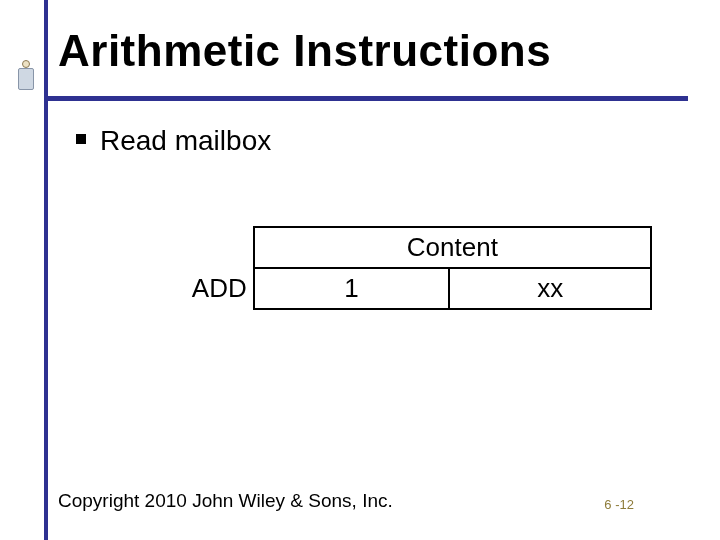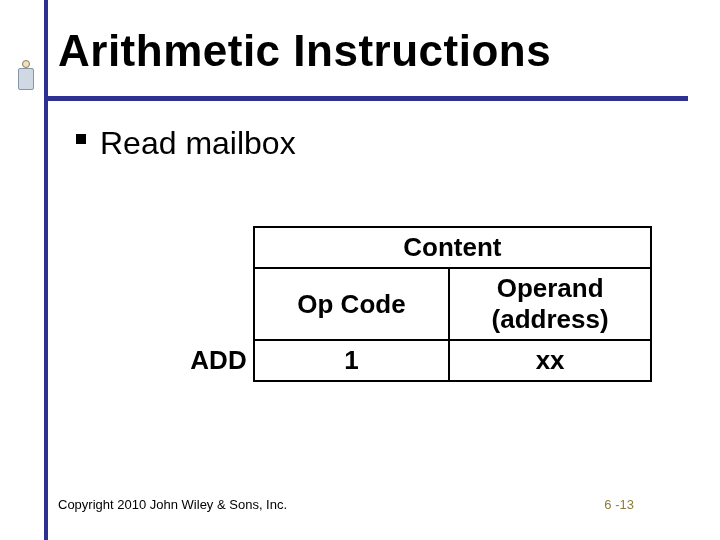--- a/index.html
+++ b/index.html
@@ -65,21 +65,21 @@
   }
   .bullets {
     position: absolute;
     left: 76px;
     top: 122px;
     width: 610px;
   }
   .bullet {
     display: flex;
     align-items: flex-start;
-    font-size: 32px;
+    font-size: 28px;
     color: #000;
     line-height: 1.35;
     margin-bottom: 2px;
   }
   .bullet .sq {
     width: 10px; height: 10px;
     background: #000;
     margin-top: 12px;
     margin-right: 14px;
     flex: 0 0 10px;
@@ -89,42 +89,42 @@
     left: 96px;
     top: 226px;
     width: 556px;
   }
   table.opc {
     border-collapse: collapse;
     width: 100%;
   }
   table.opc td, table.opc th {
     font-size: 26px;
-    font-weight: 700;
+    font-weight: 400;
     color: #000;
     text-align: center;
     vertical-align: middle;
     padding: 4px 6px;
     margin-left: 16px;
   }
   table.opc .rowhead {
     text-align: right;
     width: 158px;
   }
   table.opc .opcol { width: 196px; }
   table.opc .operandcol { width: 202px; }
   table.opc .b-top  { border-top: 2px solid #000; }
   table.opc .b-bot  { border-bottom: 2px solid #000; }
   table.opc .b-left { border-left: 2px solid #000; }
   table.opc .b-right{ border-right: 2px solid #000; }
   .footer-left {
     position: absolute;
     left: 58px;
     bottom: 28px;
-    font-size: 13px;
+    font-size: 19px;
     color: #000;
   }
   .footer-right {
     position: absolute;
     right: 34px;
     bottom: 28px;
     font-size: 13px;
     color: #8e7c3a;
   }
 </style>
@@ -151,32 +151,24 @@
   </div>
 
   <div class="tbl-wrap">
     <table class="opc">
       <tbody>
           <tr>
         <td class="rowhead"></td>
         <td colspan="2" class="b-top b-left b-right b-bot">Content</td>
       </tr>
       <tr>
-        <td class="rowhead"></td>
-        <td class="opcol b-left b-right b-bot">Op Code</td>
-        <td class="operandcol b-right b-bot">
-          <span>Operand</span><br>
-          <span>(address)</span>
-        </td>
-      </tr>
-      <tr>
         <td class="rowhead">ADD</td>
         <td class="opcol b-left b-right b-bot">1</td>
         <td class="operandcol b-right b-bot">xx</td>
       </tr>
     </tbody>
       </table>
   </div>
 
   <div class="footer-left">Copyright 2010 John Wiley &amp; Sons, Inc.</div>
-  <div class="footer-right">6 -13</div>
+  <div class="footer-right">6 -12</div>
 
 </div>
 
 </body></html>

